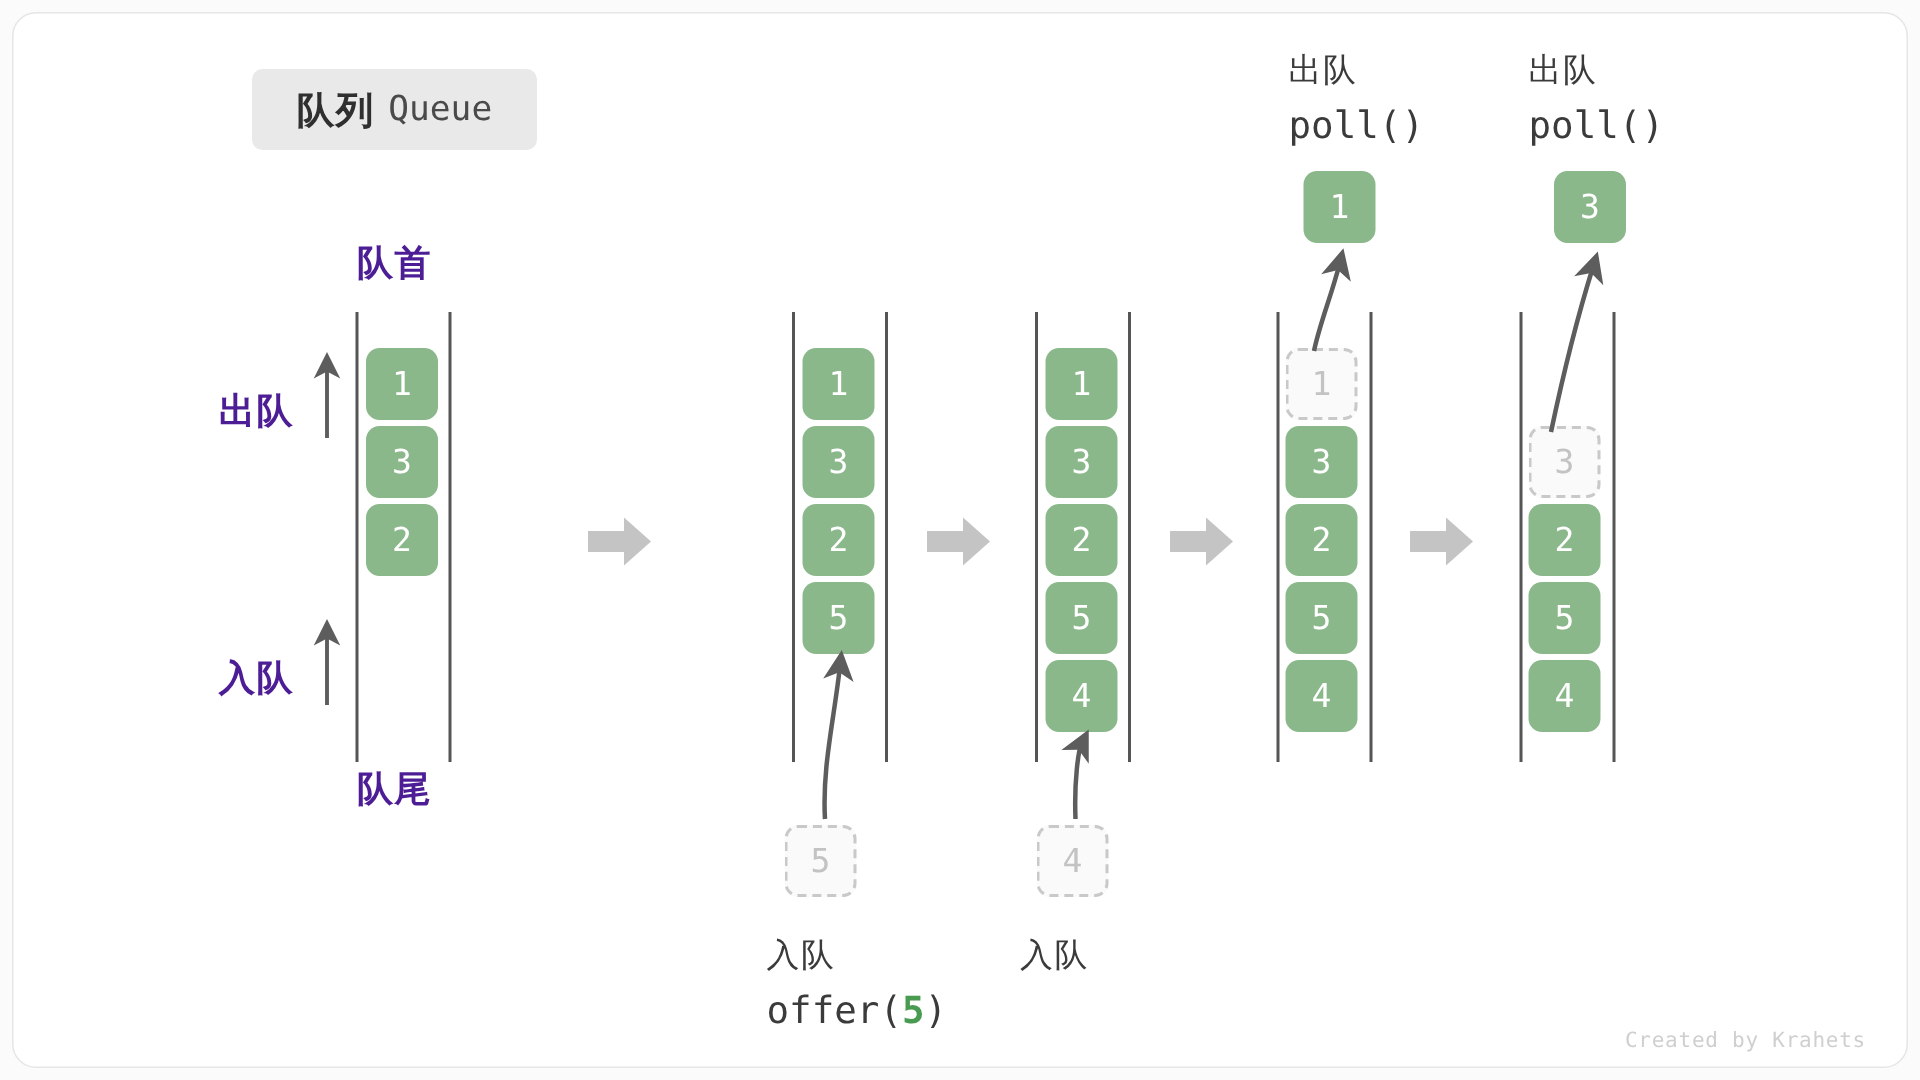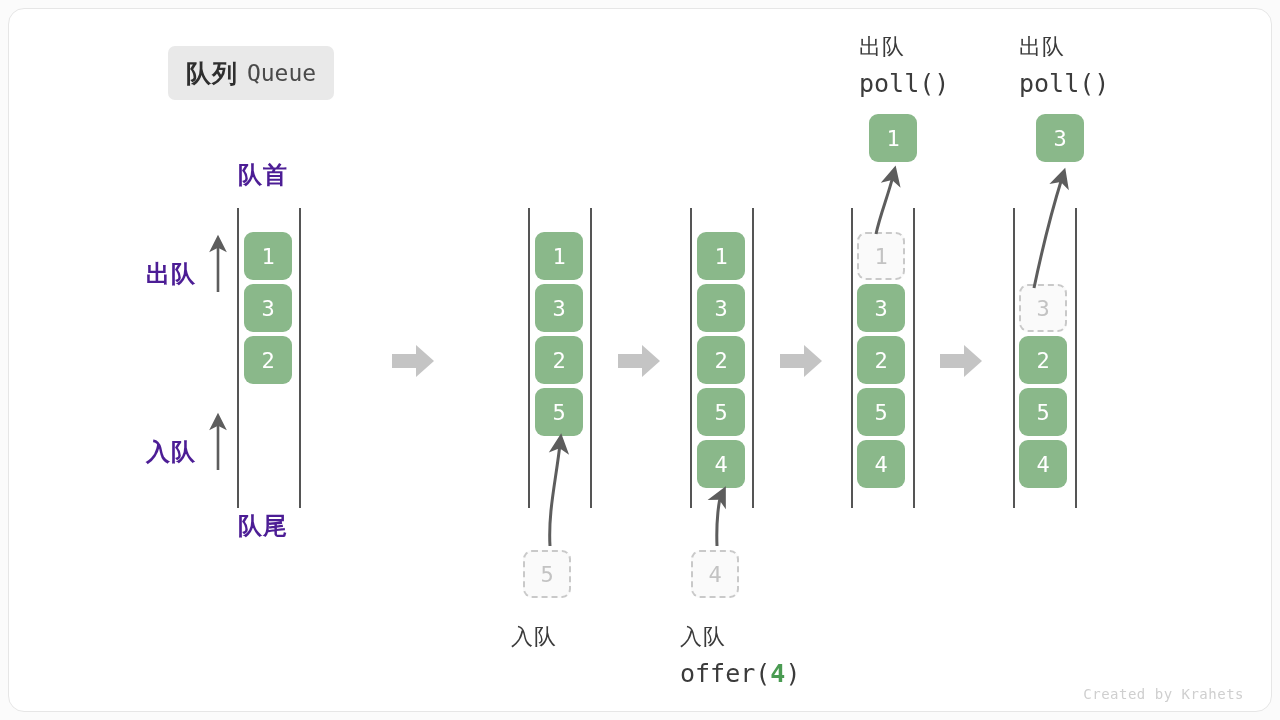--- a/index.html
+++ b/index.html
@@ -29,21 +29,21 @@
     border: 1px solid #e6e6e6;
     border-radius: 16px;
     box-sizing: border-box;
   }
 
   
   .title-badge {
     position: absolute;
     left: 168px;
     top: 46px;
-    width: 166px;
+    width: 190px;
     height: 54px;
     background: #e9e9e9;
     border-radius: 7px;
     display: flex;
     align-items: center;
     justify-content: center;
     gap: 9px;
   }
   .title-cn {
     font-size: 25px;
@@ -170,33 +170,33 @@
 
   <div class="rail" style="left:528px; top:208px; height:300px;"></div>
   <div class="rail" style="left:590px; top:208px; height:300px;"></div>
   <div class="cell" style="left:535px; top:232px;">1</div>
   <div class="cell" style="left:535px; top:284px;">3</div>
   <div class="cell" style="left:535px; top:336px;">2</div>
   <div class="cell" style="left:535px; top:388px;">5</div>
   <div class="cell ghost" style="left:523px; top:550px;">5</div>
   <div class="op-label" style="left:511px; top:618px;">
     <span class="op-cn">入队</span>
+    <span class="op-code">offer(<span class="num">5</span>)</span>
   </div>
 
   <div class="rail" style="left:690px; top:208px; height:300px;"></div>
   <div class="rail" style="left:752px; top:208px; height:300px;"></div>
   <div class="cell" style="left:697px; top:232px;">1</div>
   <div class="cell" style="left:697px; top:284px;">3</div>
   <div class="cell" style="left:697px; top:336px;">2</div>
   <div class="cell" style="left:697px; top:388px;">5</div>
   <div class="cell" style="left:697px; top:440px;">4</div>
   <div class="cell ghost" style="left:691px; top:550px;">4</div>
   <div class="op-label" style="left:680px; top:618px;">
     <span class="op-cn">入队</span>
-    <span class="op-code">offer(<span class="num">4</span>)</span>
   </div>
 
   <div class="rail" style="left:851px; top:208px; height:300px;"></div>
   <div class="rail" style="left:913px; top:208px; height:300px;"></div>
   <div class="cell ghost" style="left:857px; top:232px;">1</div>
   <div class="cell" style="left:857px; top:284px;">3</div>
   <div class="cell" style="left:857px; top:336px;">2</div>
   <div class="cell" style="left:857px; top:388px;">5</div>
   <div class="cell" style="left:857px; top:440px;">4</div>
   <div class="cell" style="left:869px; top:114px;">1</div>

